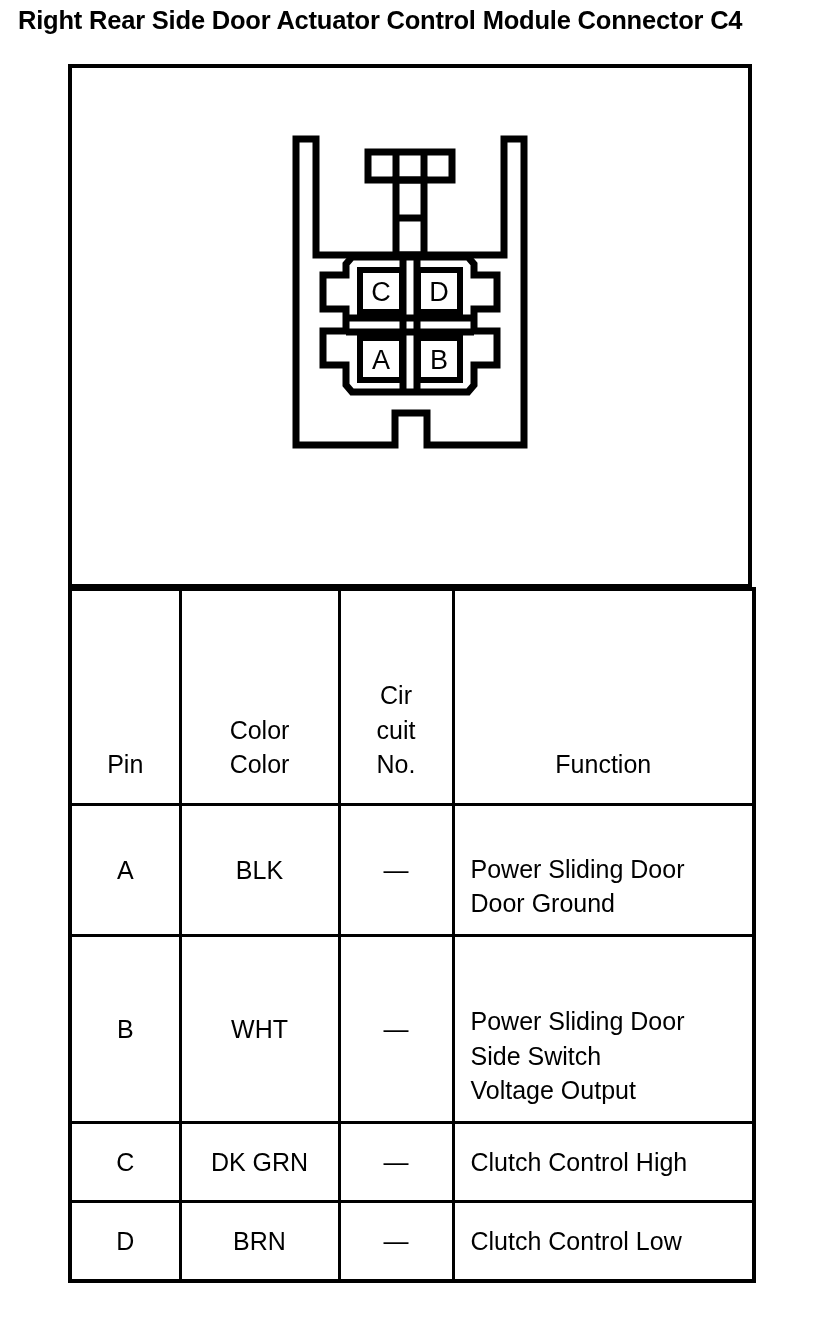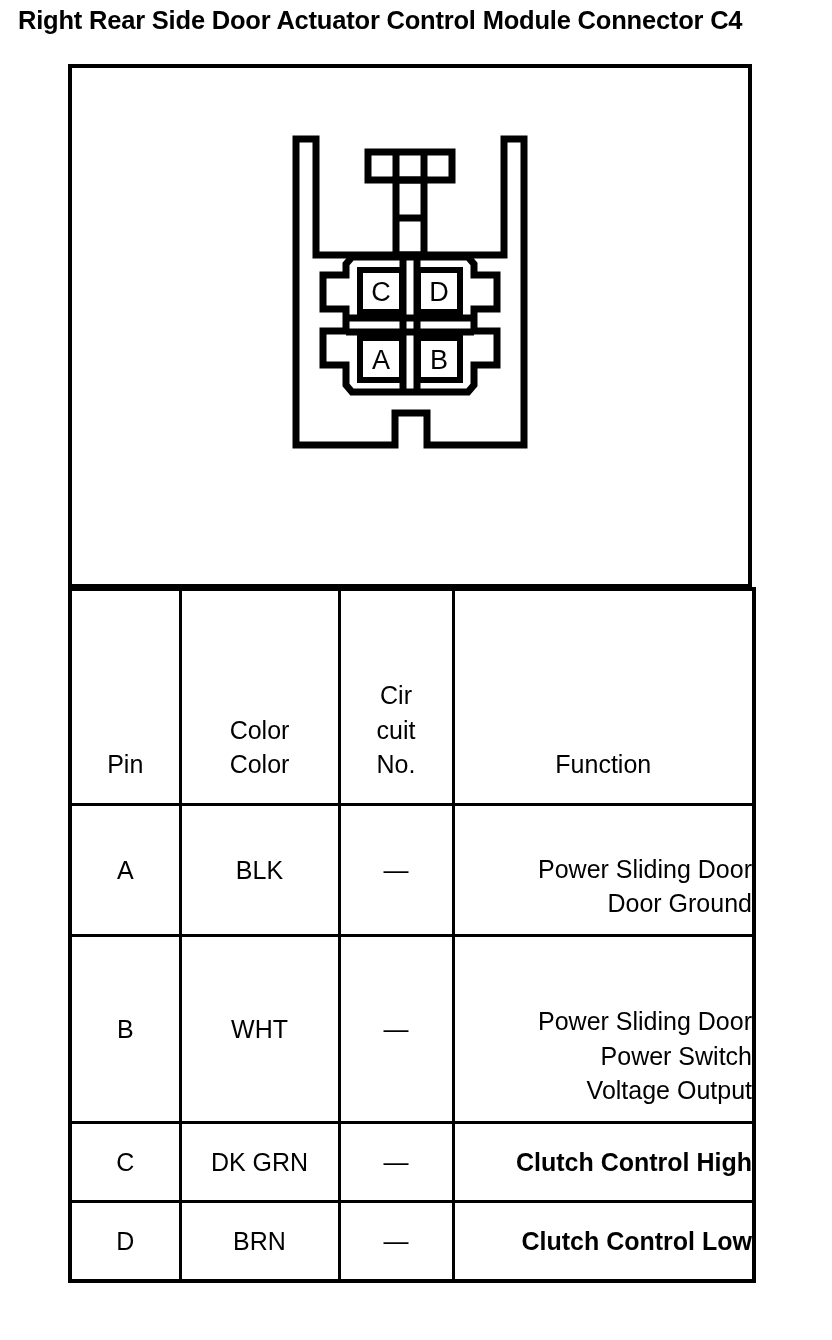--- a/index.html
+++ b/index.html
@@ -87,32 +87,32 @@
 
   .hdr {
     font-weight: normal;
     height: 190px;
     padding-bottom: 22px !important;
   }
   .hdr-func { font-weight: normal; margin-left: 8px; }
 
   .row-data td { height: 114px; }
   .row-data td.fn {
-    text-align: right;
+    text-align: left;
     padding-left: 16px !important;
     padding-bottom: 14px !important;
     vertical-align: bottom;
   }
   .row-data td.mid {
     vertical-align: middle;
     padding-bottom: 0 !important;
   }
   .row-tall td { height: 170px; }
   .row-short td { height: 76px; }
-  .row-short td.fn { padding-bottom: 0 !important; vertical-align: middle; font-weight: bold; }
+  .row-short td.fn { padding-bottom: 0 !important; vertical-align: middle; }
 
   .dash { font-size: 25px; }
   .stack-line { display: block; }
 </style>
 </head>
 <body>
 
 <div class="page-title">Right Rear Side Door Actuator Control Module Connector C4</div>
 
 <div class="sheet">
@@ -232,21 +232,21 @@
           <span class="stack-line">Door Ground</span>
         </td>
       </tr>
 
       <tr class="row-data row-tall">
         <td class="mid">B</td>
         <td class="mid">WHT</td>
         <td class="mid dash">—</td>
         <td class="fn">
           <span class="stack-line">Power Sliding Door</span>
-          <span class="stack-line">Power Switch</span>
+          <span class="stack-line">Side Switch</span>
           <span class="stack-line">Voltage Output</span>
         </td>
       </tr>
 
       <tr class="row-data row-short">
         <td class="mid">C</td>
         <td class="mid">DK GRN</td>
         <td class="mid dash">—</td>
         <td class="fn">
           <span class="stack-line">Clutch Control High</span>

